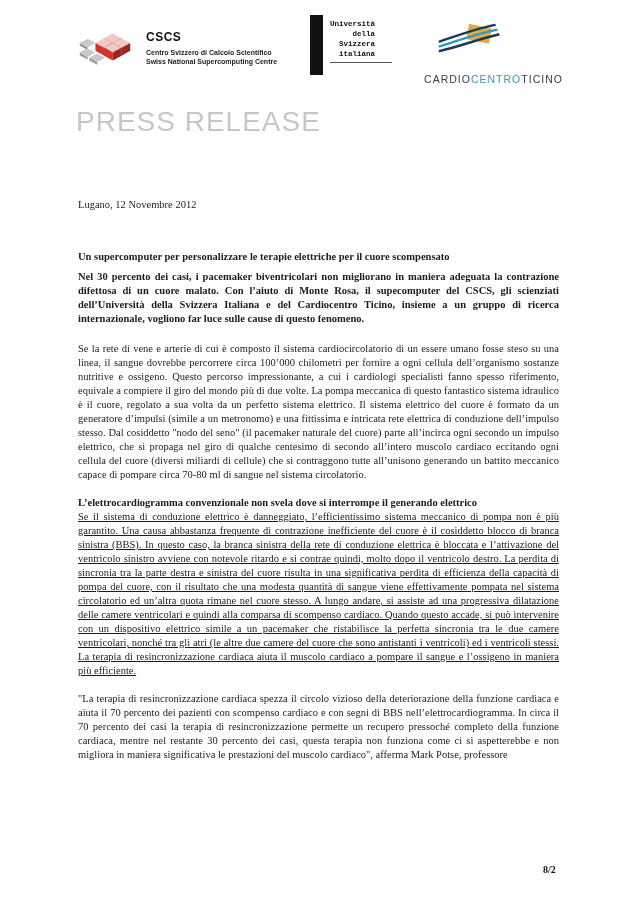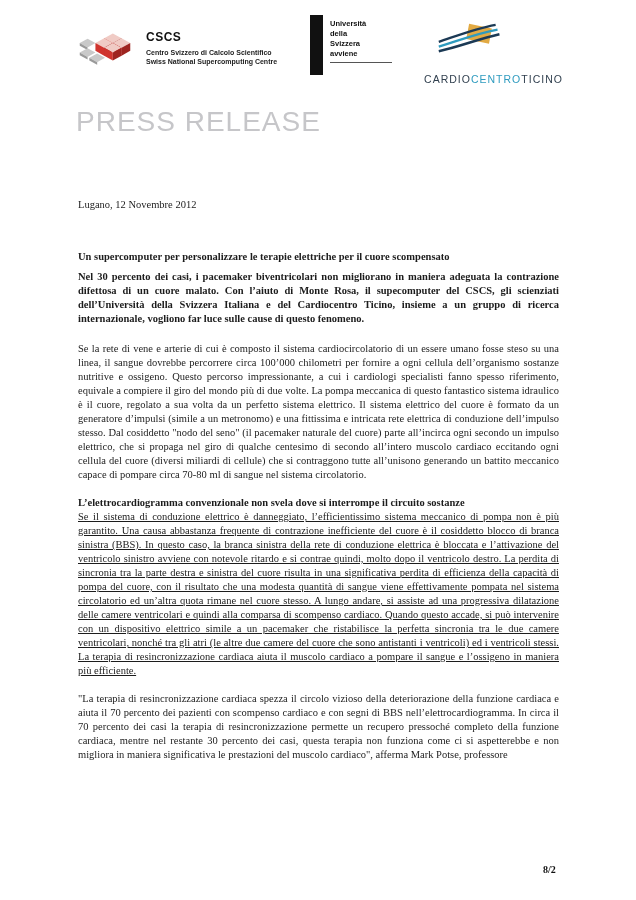--- a/index.html
+++ b/index.html
@@ -17,22 +17,22 @@
   .logo-row { position: absolute; top: 14px; left: 78px; right: 70px; height: 70px; }
 
   .cscs-logo { position: absolute; left: 0; top: 14px; display: flex; align-items: flex-start; }
   .cscs-cubes { width: 54px; height: 36px; margin-top: 4px; }
   .cscs-text { margin-left: 14px; font-family: "Liberation Sans", sans-serif; }
   .cscs-name { font-size: 12px; font-weight: 700; color: #111; letter-spacing: 0.5px; line-height: 18px; }
   .cscs-sub { font-size: 7px; font-weight: 700; color: #222; line-height: 9px; margin-top: 2px; }
 
   .usi-logo { position: absolute; left: 232px; top: 1px; width: 82px; height: 64px; }
   .usi-bar { position: absolute; left: 0; top: 0; width: 13px; height: 60px; background: #111; }
-  .usi-text { position: absolute; left: 20px; top: 4px; font-family: Liberation Sans, sans-serif;
-              font-size: 7.5px; font-weight: 700; color: #111; line-height: 10px; }
+  .usi-text { position: absolute; left: 20px; top: 4px; font-family: Liberation Mono, monospace;
+              font-size: 7.5px; font-weight: 700; color: #111; line-height: 10px; text-align: right; }
   .usi-rule { position: absolute; left: 20px; top: 47px; width: 62px; height: 1px; background: #555; }
 
   .cardio-logo { position: absolute; right: 0; top: 8px; width: 145px; text-align: center; }
   .cardio-swoosh { width: 72px; height: 34px; margin-left: 14px; display: block; }
   .cardio-text { font-family: "Liberation Sans", sans-serif; font-size: 10.5px; letter-spacing: 1px;
                  white-space: nowrap; margin-top: 17px; }
   .cardio-text .c1 { color: #303f4e; }
   .cardio-text .c2 { color: #2e9bbf; }
   .cardio-text .c3 { color: #303f4e; }
 
@@ -100,21 +100,21 @@
         </div>
       </div>
     </div>
 
     <div class="usi-logo">
       <div class="usi-bar"></div>
       <div class="usi-text">
         <div>Università</div>
         <div>della</div>
         <div>Svizzera</div>
-        <div>avviene</div>
+        <div>italiana</div>
       </div>
       <div class="usi-rule"></div>
     </div>
 
     <div class="cardio-logo">
       <svg class="cardio-swoosh" viewBox="0 0 76 34">
         <polygon points="36,1 60,6 57,22 33,17" fill="#e2aa43"></polygon>
         <path d="M4,20 C22,14 42,6 64,2" stroke="#1c3a55" stroke-width="2.4" fill="none"></path>
         <path d="M4,25 C24,19 44,11 66,7" stroke="#2e9bbf" stroke-width="2.4" fill="none"></path>
         <path d="M4,30 C26,25 46,17 68,12" stroke="#1c3a55" stroke-width="2.6" fill="none"></path>
@@ -125,21 +125,21 @@
   </div>
 
   <div class="pr-banner">PRESS RELEASE</div>
 
   <div class="doc">
     <div class="dateline">Lugano, 12 Novembre 2012</div>
     <div class="doc-title">Un supercomputer per personalizzare le terapie elettriche per il cuore scompensato</div>
     <div class="lead">Nel 30 percento dei casi, i pacemaker biventricolari non migliorano in maniera adeguata la contrazione difettosa di un cuore malato. Con l’aiuto di Monte Rosa, il supecomputer del CSCS, gli scienziati dell’Università della Svizzera Italiana e del Cardiocentro Ticino, insieme a un gruppo di ricerca internazionale, vogliono far luce sulle cause di questo fenomeno.</div>
     <div class="para">Se la rete di vene e arterie di cui è composto il sistema cardiocircolatorio di un essere umano fosse steso su una linea, il sangue dovrebbe percorrere circa 100’000 chilometri per fornire a ogni cellula dell’organismo sostanze nutritive e ossigeno. Questo percorso impressionante, a cui i cardiologi specialisti fanno spesso riferimento, equivale a compiere il giro del mondo più di due volte. La pompa meccanica di questo fantastico sistema idraulico è il cuore, regolato a sua volta da un perfetto sistema elettrico. Il sistema elettrico del cuore è formato da un generatore d’impulsi (simile a un metronomo) e una fittissima e intricata rete elettrica di conduzione dell’impulso stesso. Dal cosiddetto "nodo del seno" (il pacemaker naturale del cuore) parte all’incirca ogni secondo un impulso elettrico, che si propaga nel giro di qualche centesimo di secondo all’intero muscolo cardiaco eccitando ogni cellula del cuore (diversi miliardi di cellule) che si contraggono tutte all’unisono generando un battito meccanico capace di pompare circa 70-80 ml di sangue nel sistema circolatorio.</div>
     <div class="section">
-      <div class="subhead">L’elettrocardiogramma convenzionale non svela dove si interrompe il circuito sostanze</div>
+      <div class="subhead">L’elettrocardiogramma convenzionale non svela dove si interrompe il generando elettrico</div>
       <div class="para">Se il sistema di conduzione elettrico è danneggiato, l’efficientissimo sistema meccanico di pompa non è più garantito. Una causa abbastanza frequente di contrazione inefficiente del cuore è il cosiddetto blocco di branca sinistra (BBS). In questo caso, la branca sinistra della rete di conduzione elettrica è bloccata e l’attivazione del ventricolo sinistro avviene con notevole ritardo e si contrae quindi, molto dopo il ventricolo destro. La perdita di sincronia tra la parte destra e sinistra del cuore risulta in una significativa perdita di efficienza della capacità di pompa del cuore, con il risultato che una modesta quantità di sangue viene effettivamente pompata nel sistema circolatorio ed un’altra quota rimane nel cuore stesso. A lungo andare, si assiste ad una progressiva dilatazione delle camere ventricolari e quindi alla comparsa di scompenso cardiaco. Quando questo accade, si può intervenire con un dispositivo elettrico simile a un pacemaker che ristabilisce la perfetta sincronia tra le due camere ventricolari, nonché tra gli atri (le altre due camere del cuore che sono antistanti i ventricoli) ed i ventricoli stessi. La terapia di resincronizzazione cardiaca aiuta il muscolo cardiaco a pompare il sangue e l’ossigeno in maniera più efficiente.</div>
     </div>
     <div class="para">"La terapia di resincronizzazione cardiaca spezza il circolo vizioso della deteriorazione della funzione cardiaca e aiuta il 70 percento dei pazienti con scompenso cardiaco e con segni di BBS nell’elettrocardiogramma. In circa il 70 percento dei casi la terapia di resincronizzazione permette un recupero pressoché completo della funzione cardiaca, mentre nel restante 30 percento dei casi, questa terapia non funziona come ci si aspetterebbe e non migliora in maniera significativa le prestazioni del muscolo cardiaco", afferma Mark Potse, professore</div>
   </div>
 
   <div class="page-number">8/2</div>
 
 </div>
 
 </body></html>

